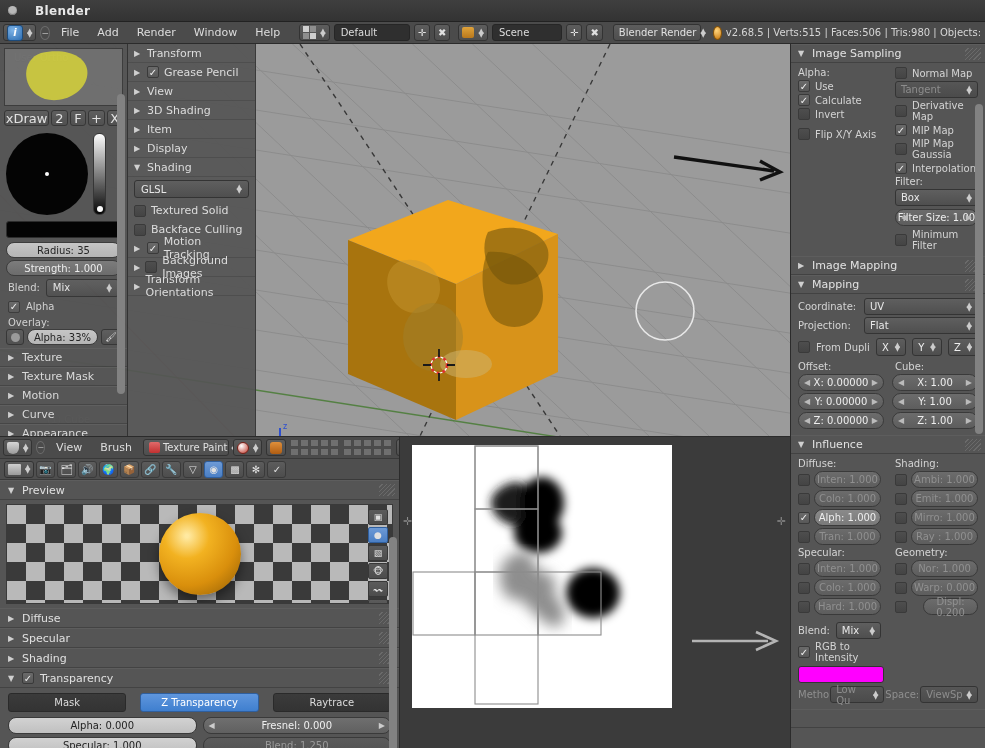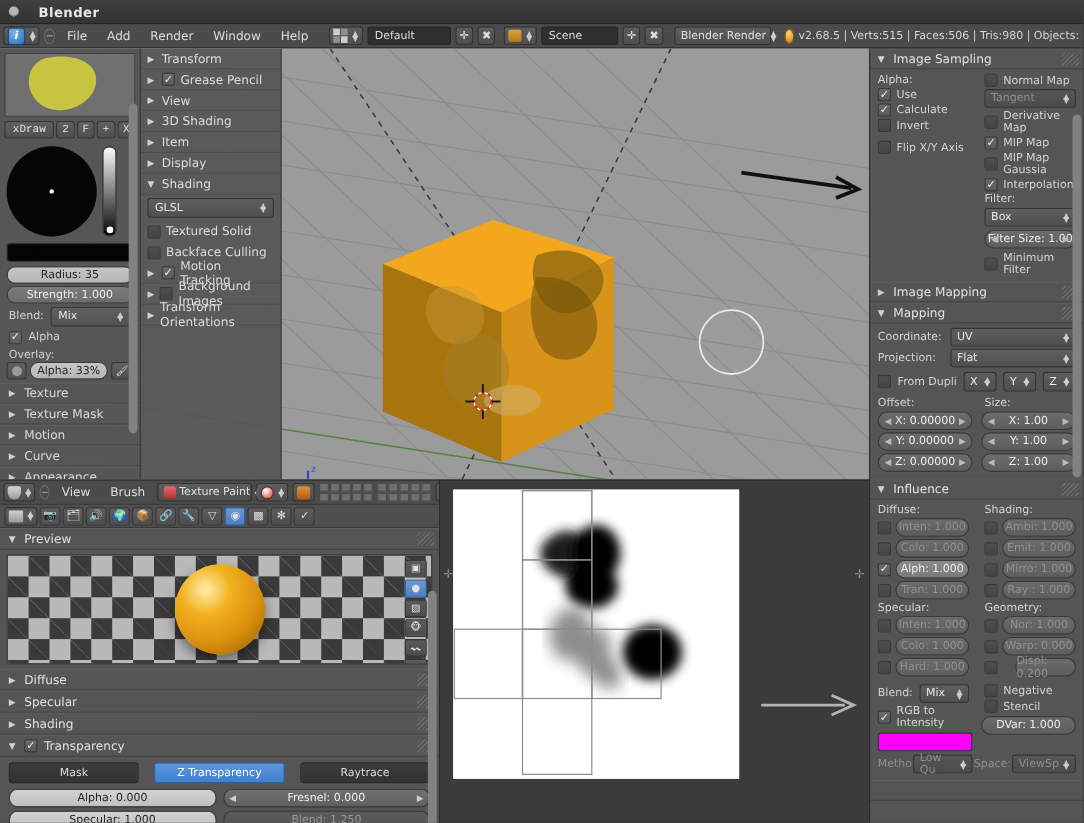--- a/index.html
+++ b/index.html
@@ -97,22 +97,22 @@
     display:flex;align-items:center; padding:0 6px;
     font-size:10px; color:#e8e8e8; justify-content:space-between;
   }
 
   
   .ts-preview { margin:4px; height:58px; background:#6a6a6a;
      border:1px solid #3a3a3a; position:relative; overflow:hidden;}
   .ts-row { display:flex; gap:2px; padding:0 4px 3px 4px; }
   .ts-btn { flex:1; height:16px; border-radius:3px;
     background:linear-gradient(#5d5d5d,#4e4e4e); border:1px solid #343434;
-    font-size:10px;color:#e5e5e5;display:flex;align-items:center;
-    justify-content:center;font-family:Liberation Mono, monospace;}
+    font-size:13px;color:#e5e5e5;display:flex;align-items:center;
+    justify-content:center;}
   .colorwheel { width:82px;height:82px;border-radius:50%; background:#000;
     position:relative; }
   .colorwheel .pick { position:absolute; left:50%; top:50%; width:4px;height:4px;
     margin:-2px 0 0 -2px; background:#fff; border-radius:50%;}
   .valslider { width:13px;height:82px;border-radius:6px;
     background:linear-gradient(#fff,#000); border:1px solid #333; position:relative;}
   .valslider .h { position:absolute;bottom:2px;left:3px;width:6px;height:6px;
     background:#fff;border-radius:50%; }
   .swatch-black { margin:4px 6px; height:17px; background:#000;
     border:1px solid #2a2a2a; border-radius:3px; }
@@ -212,21 +212,21 @@
   .col2 > div { width:50%; }
   .dd { height:17px;border-radius:3px;
     background:linear-gradient(#5f5f5f,#4f4f4f); border:1px solid #343434;
     display:flex;align-items:center;justify-content:space-between;
     padding:0 5px; font-size:10px;color:#e8e8e8;}
   .dd.dim { color:#8d8d8d; background:linear-gradient(#565656,#4b4b4b);}
   .pill { height:17px;border-radius:9px;
     background:linear-gradient(#6c6c6c,#5d5d5d); border:1px solid #3a3a3a;
     display:flex;align-items:center;justify-content:center;
     font-size:10px;color:#eee; position:relative;}
-  .pill.dim { color:#909090; }
+  .pill.dim { color:#909090;text-align:center; }
   .pill .a { position:absolute; font-size:8px;color:#bbb; }
   .pill .a.l{left:5px}.pill .a.r{right:5px}
   .magenta { height:17px; background:#ff00ff; border:1px solid #333;
      border-radius:3px; }
   .xyz { width:30px;height:18px;border-radius:3px;
     background:linear-gradient(#5d5d5d,#4e4e4e);border:1px solid #343434;
     display:flex;align-items:center;justify-content:center;gap:2px;
     font-size:10px;color:#eee;}
 
   .scrollbar { position:absolute; width:8px; border-radius:4px;
@@ -837,21 +837,21 @@
             <i>▲</i>
             <i>▼</i>
           </span>
       </span>
     </div>
     <div class="col2" style="padding:3px 0 0 0">
       <div class="row">
         <span class="lbl">Offset:</span>
       </div>
       <div class="row">
-        <span class="lbl">Size:</span>
+        <span class="lbl">Cube:</span>
       </div>
     </div>
     <div class="col2">
       <div>
         <div style="padding:1px 4px 1px 7px">
           <div class="pill">
             <span class="a l">◀</span>
             <span>X: 0.00000</span>
             <span class="a r">▶</span>
           </div>
@@ -990,33 +990,20 @@
           </span>
         </div>
         <div class="row" style="gap:5px">
           <span class="chk">✓</span>
           <span class="lbl">RGB to Intensity</span>
         </div>
         <div style="padding:2px 4px 2px 7px">
           <div class="magenta"></div>
         </div>
       </div>
-      <div>
-        <div class="row" style="gap:5px">
-          <span class="chk off"></span>
-          <span class="lbl">Negative</span>
-        </div>
-        <div class="row" style="gap:5px">
-          <span class="chk off"></span>
-          <span class="lbl">Stencil</span>
-        </div>
-        <div style="padding:2px 7px 2px 4px">
-          <div class="pill">DVar: 1.000</div>
-        </div>
-      </div>
     </div>
 
     <div class="row" style="gap:1px">
       <span class="lbl dim">Metho</span>
       <span class="dd dim" style="width:58px">
         <span>Low Qu</span>
         <span class="updown">
             <i>▲</i>
             <i>▼</i>
           </span>

